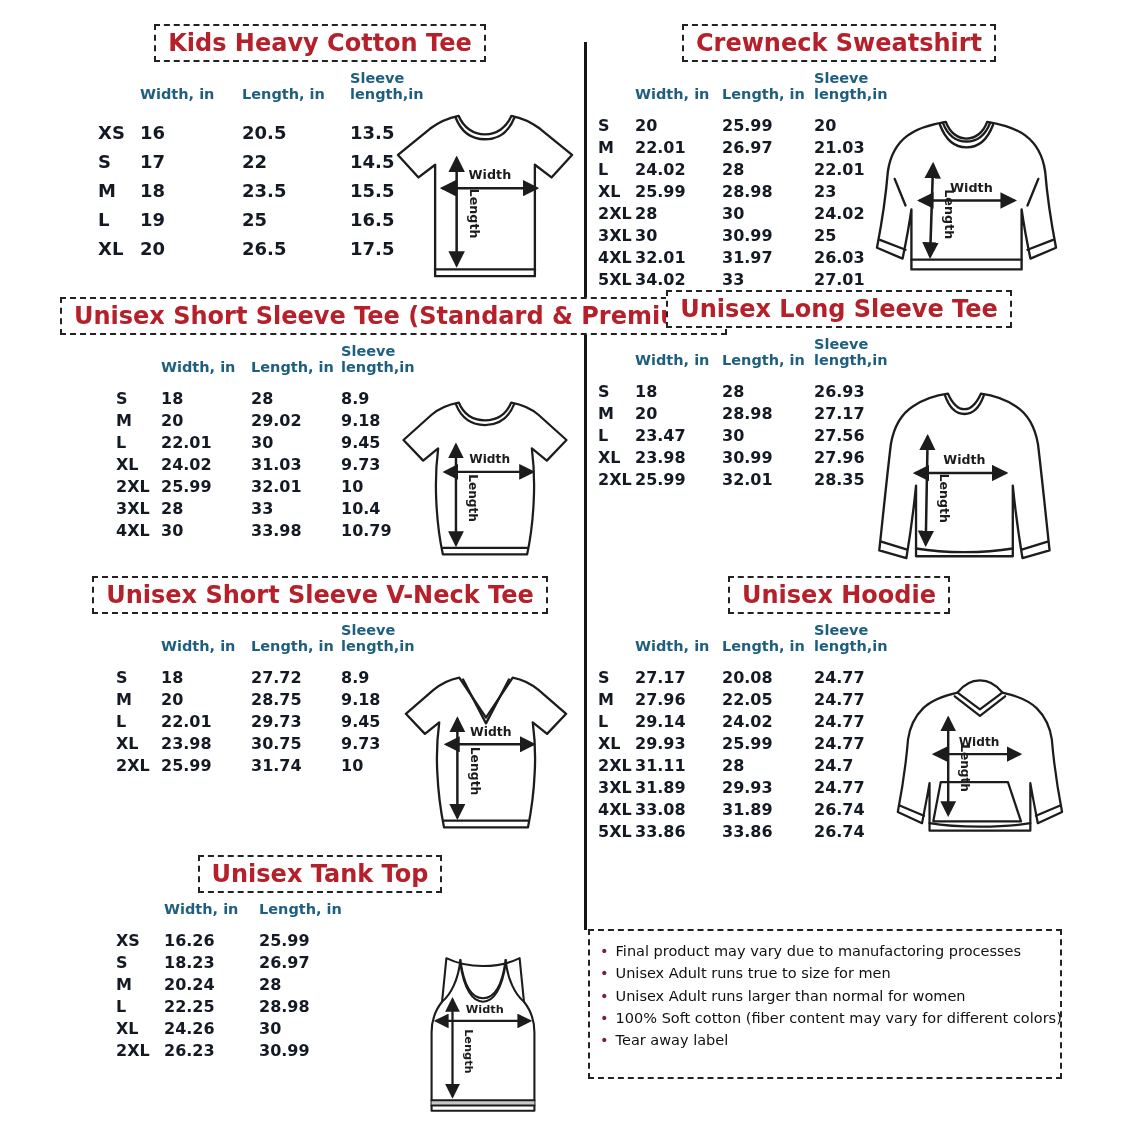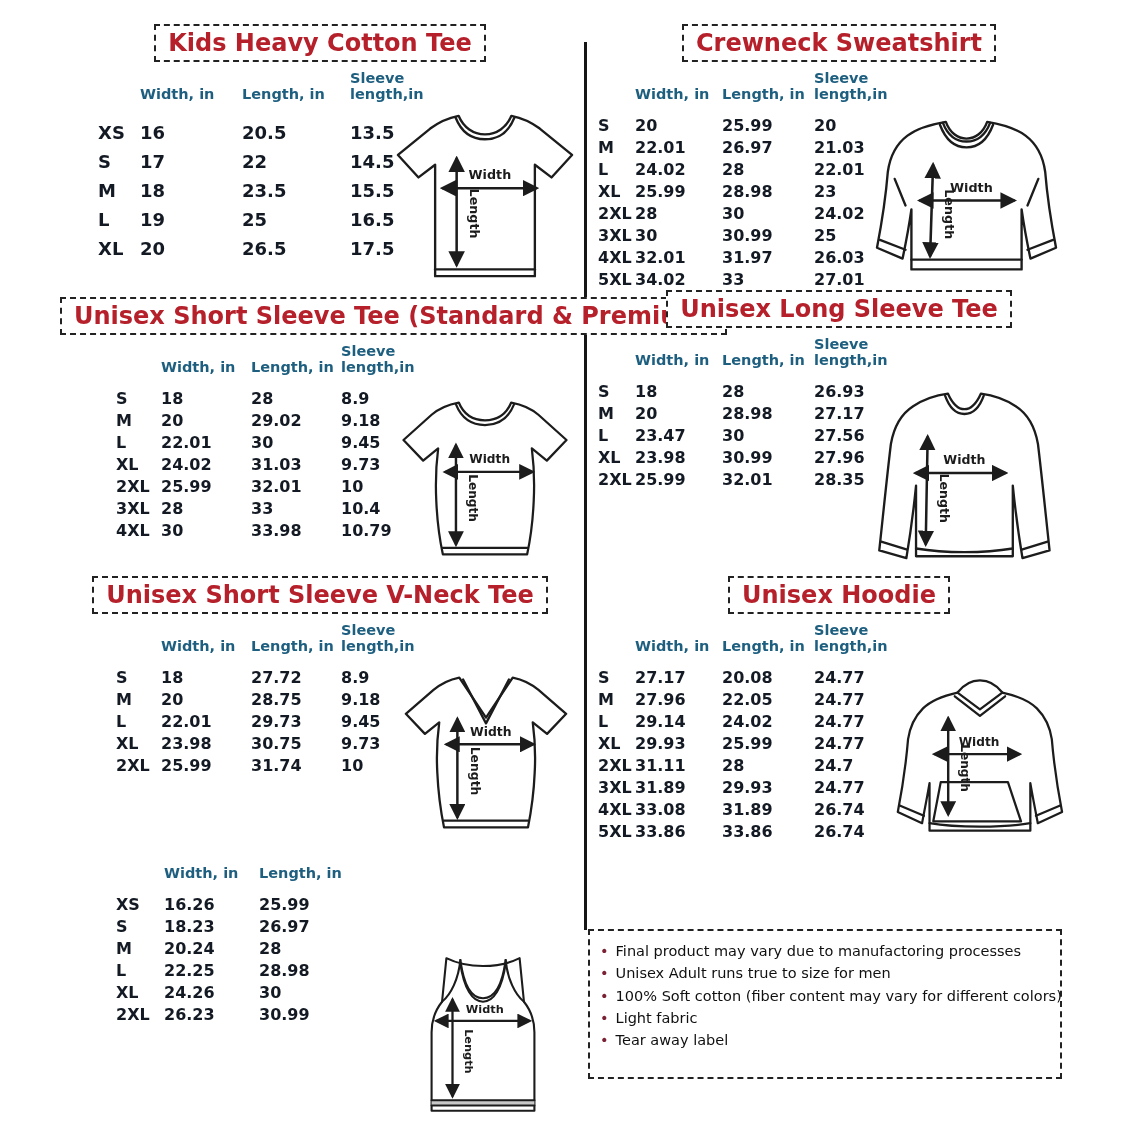--- a/index.html
+++ b/index.html
@@ -305,20 +305,21 @@
     <path d="M66,12 L90,58 L114,12"></path>
     <path d="M46,160 L134,160"></path>
     <line class="arrow" x1="49" y1="80" x2="139" y2="80" marker-start="url(#ah)" marker-end="url(#ah)"></line>
     <line class="arrow" x1="60" y1="54" x2="60" y2="156" marker-start="url(#ah)" marker-end="url(#ah)"></line>
     <text x="95" y="71" text-anchor="middle">Width</text>
     <text x="74" y="108" text-anchor="middle" transform="rotate(90 74 108)">Length</text>
   </svg>
 </section>
 
 <section class="panel panel-tank">
+  <div class="title-row"><div class="title-box">Unisex Tank Top</div></div>
   <table class="size-table tight m-std">
     <colgroup>
         <col style="width:48px">
         <col style="width:95px">
         <col style="width:100px">
       </colgroup>
     <thead>
         <tr>
       <th></th>
       <th>Width, in</th>
@@ -601,17 +602,17 @@
     <line class="arrow" x1="72" y1="50" x2="72" y2="152" marker-start="url(#ah)" marker-end="url(#ah)"></line>
     <text x="105" y="79" text-anchor="middle">Width</text>
     <text x="86" y="103" text-anchor="middle" transform="rotate(90 86 103)">Length</text>
   </svg>
 </section>
 
 <div class="notes">
   <ul>
       <li>Final product may vary due to manufactoring processes</li>
       <li>Unisex Adult runs true to size for men</li>
+      <li>Unisex Adult runs larger than normal for women</li>
       <li>100% Soft cotton (fiber content may vary for different colors)</li>
-      <li>Light fabric</li>
       <li>Tear away label</li>
     </ul>
 </div>
 
 </body></html>

